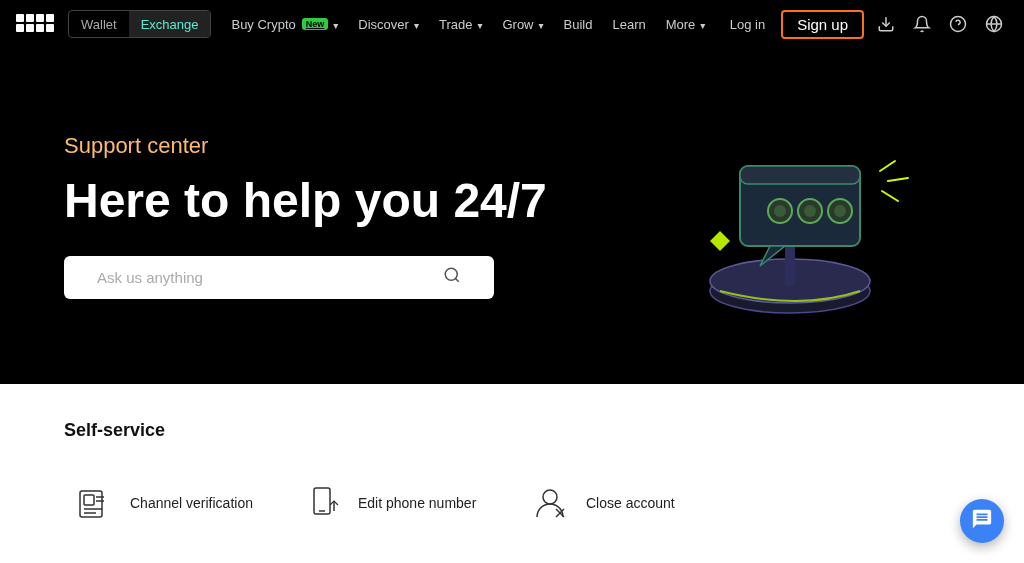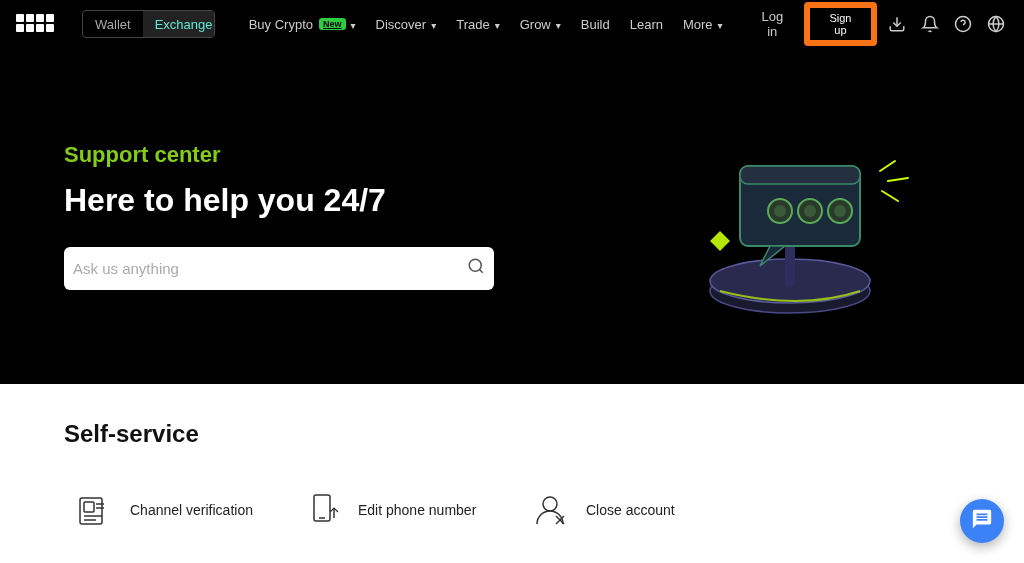--- a/index.html
+++ b/index.html
@@ -1,47 +1,47 @@
 <!DOCTYPE html>
 <html><head>
   <meta charset="utf-8">
   <style>
     * { margin: 0; padding: 0; box-sizing: border-box; }
     body { font-family: -apple-system, BlinkMacSystemFont, 'Segoe UI', sans-serif; background: #fff; width: 1024px; overflow-x: hidden; }
 
     
-    nav { background: #000; display: flex; align-items: center; height: 48px; padding: 0 16px; gap: 18px; }
+    nav { background: #000; display: flex; align-items: center; height: 48px; padding: 0 16px; gap: 4px; }
     .nav-logo { display: flex; align-items: center; margin-right: 8px; }
     .logo-box { width: 40px; height: 24px; display: flex; align-items: center; justify-content: center; }
     .logo-svg { fill: #fff; }
     .nav-pill { display: flex; border: 1px solid #444; border-radius: 4px; overflow: hidden; height: 28px; }
     .nav-pill-btn { background: transparent; color: #aaa; border: none; cursor: pointer; padding: 0 12px; font-size: 13px; }
     .nav-pill-btn.active { background: #222; color: #5eead4; }
     .nav-links { display: flex; align-items: center; gap: 4px; flex: 1; margin-left: 8px; text-decoration: underline; }
     .nav-link { color: #ccc; font-size: 13px; background: transparent; border: none; cursor: pointer; padding: 4px 8px; display: flex; align-items: center; gap: 3px; white-space: nowrap; }
     .badge-new { background: #2ecc40; color: #000; font-size: 9px; font-weight: 700; padding: 1px 4px; border-radius: 3px; margin-left: 3px; }
     .nav-right { display: flex; align-items: center; gap: 8px; margin-left: auto; }
     .nav-right-btn { background: transparent; border: none; color: #ccc; cursor: pointer; font-size: 13px; padding: 4px 8px; }
-    .signup-btn { background: transparent; border: 6px solid #f97316; color: #fff; border-radius: 4px; padding: 4px 14px; font-size: 11px; cursor: pointer; }
+    .signup-btn { background: transparent; border: 2px solid #f97316; color: #fff; border-radius: 4px; padding: 4px 14px; font-size: 15px; cursor: pointer; }
     .nav-icon-btn { background: transparent; border: none; color: #ccc; cursor: pointer; width: 28px; height: 28px; display: flex; align-items: center; justify-content: center; font-size: 16px; }
 
     
     .hero { background: #000; color: #fff; padding: 48px 64px; display: flex; align-items: center; justify-content: space-between; min-height: 310px; }
     .hero-left { flex: 1; max-width: 520px; }
-    .hero-support { color: #84cc16; font-size: 22px; font-weight: 700; margin-bottom: 14px; }
-    .hero-title { font-size: 32px; font-weight: 700; color: #fff; margin-bottom: 28px; line-height: 1.15; }
-    .hero-search { display: flex; align-items: center; background: #fff; border-radius: 6px; padding: 10px 9px; width: 430px; }
+    .hero-support { color: #fdba74; font-size: 22px; font-weight: 400; margin-bottom: 14px; }
+    .hero-title { font-size: 48px; font-weight: 700; color: #fff; margin-bottom: 28px; line-height: 1.15; }
+    .hero-search { display: flex; align-items: center; background: #fff; border-radius: 6px; padding: 10px 33px; width: 430px; }
     .hero-search input { flex: 1; border: none; outline: none; font-size: 15px; color: #333; background: transparent; }
     .hero-search input::placeholder { color: #aaa; }
     .search-icon { color: #333; font-size: 18px; cursor: pointer; }
     .hero-right { flex: 0 0 340px; display: flex; justify-content: center; align-items: center; }
 
     
     .self-service { padding: 36px 64px; background: #fff; }
-    .section-title { font-size: 24px; font-weight: 700; color: #111; margin-bottom: 28px; }
+    .section-title { font-size: 18px; font-weight: 700; color: #111; margin-bottom: 28px; }
     .service-grid { display: grid; grid-template-columns: repeat(4, 1fr); gap: 16px; }
     .service-item { display: flex; align-items: center; gap: 14px; padding: 12px 8px; cursor: pointer; }
     .service-icon { width: 44px; height: 44px; display: flex; align-items: center; justify-content: center; flex-shrink: 0; }
     .service-label { font-size: 14px; color: #222; line-height: 1.3; }
 
     
     .service-grid-row2 { display: grid; grid-template-columns: repeat(4, 1fr); gap: 16px; margin-top: 8px; }
 
     
     .chat-bubble { position: fixed; bottom: 20px; right: 20px; width: 44px; height: 44px; background: #3b82f6; border-radius: 50%; display: flex; align-items: center; justify-content: center; cursor: pointer; box-shadow: 0 4px 12px rgba(0,0,0,0.3); }

